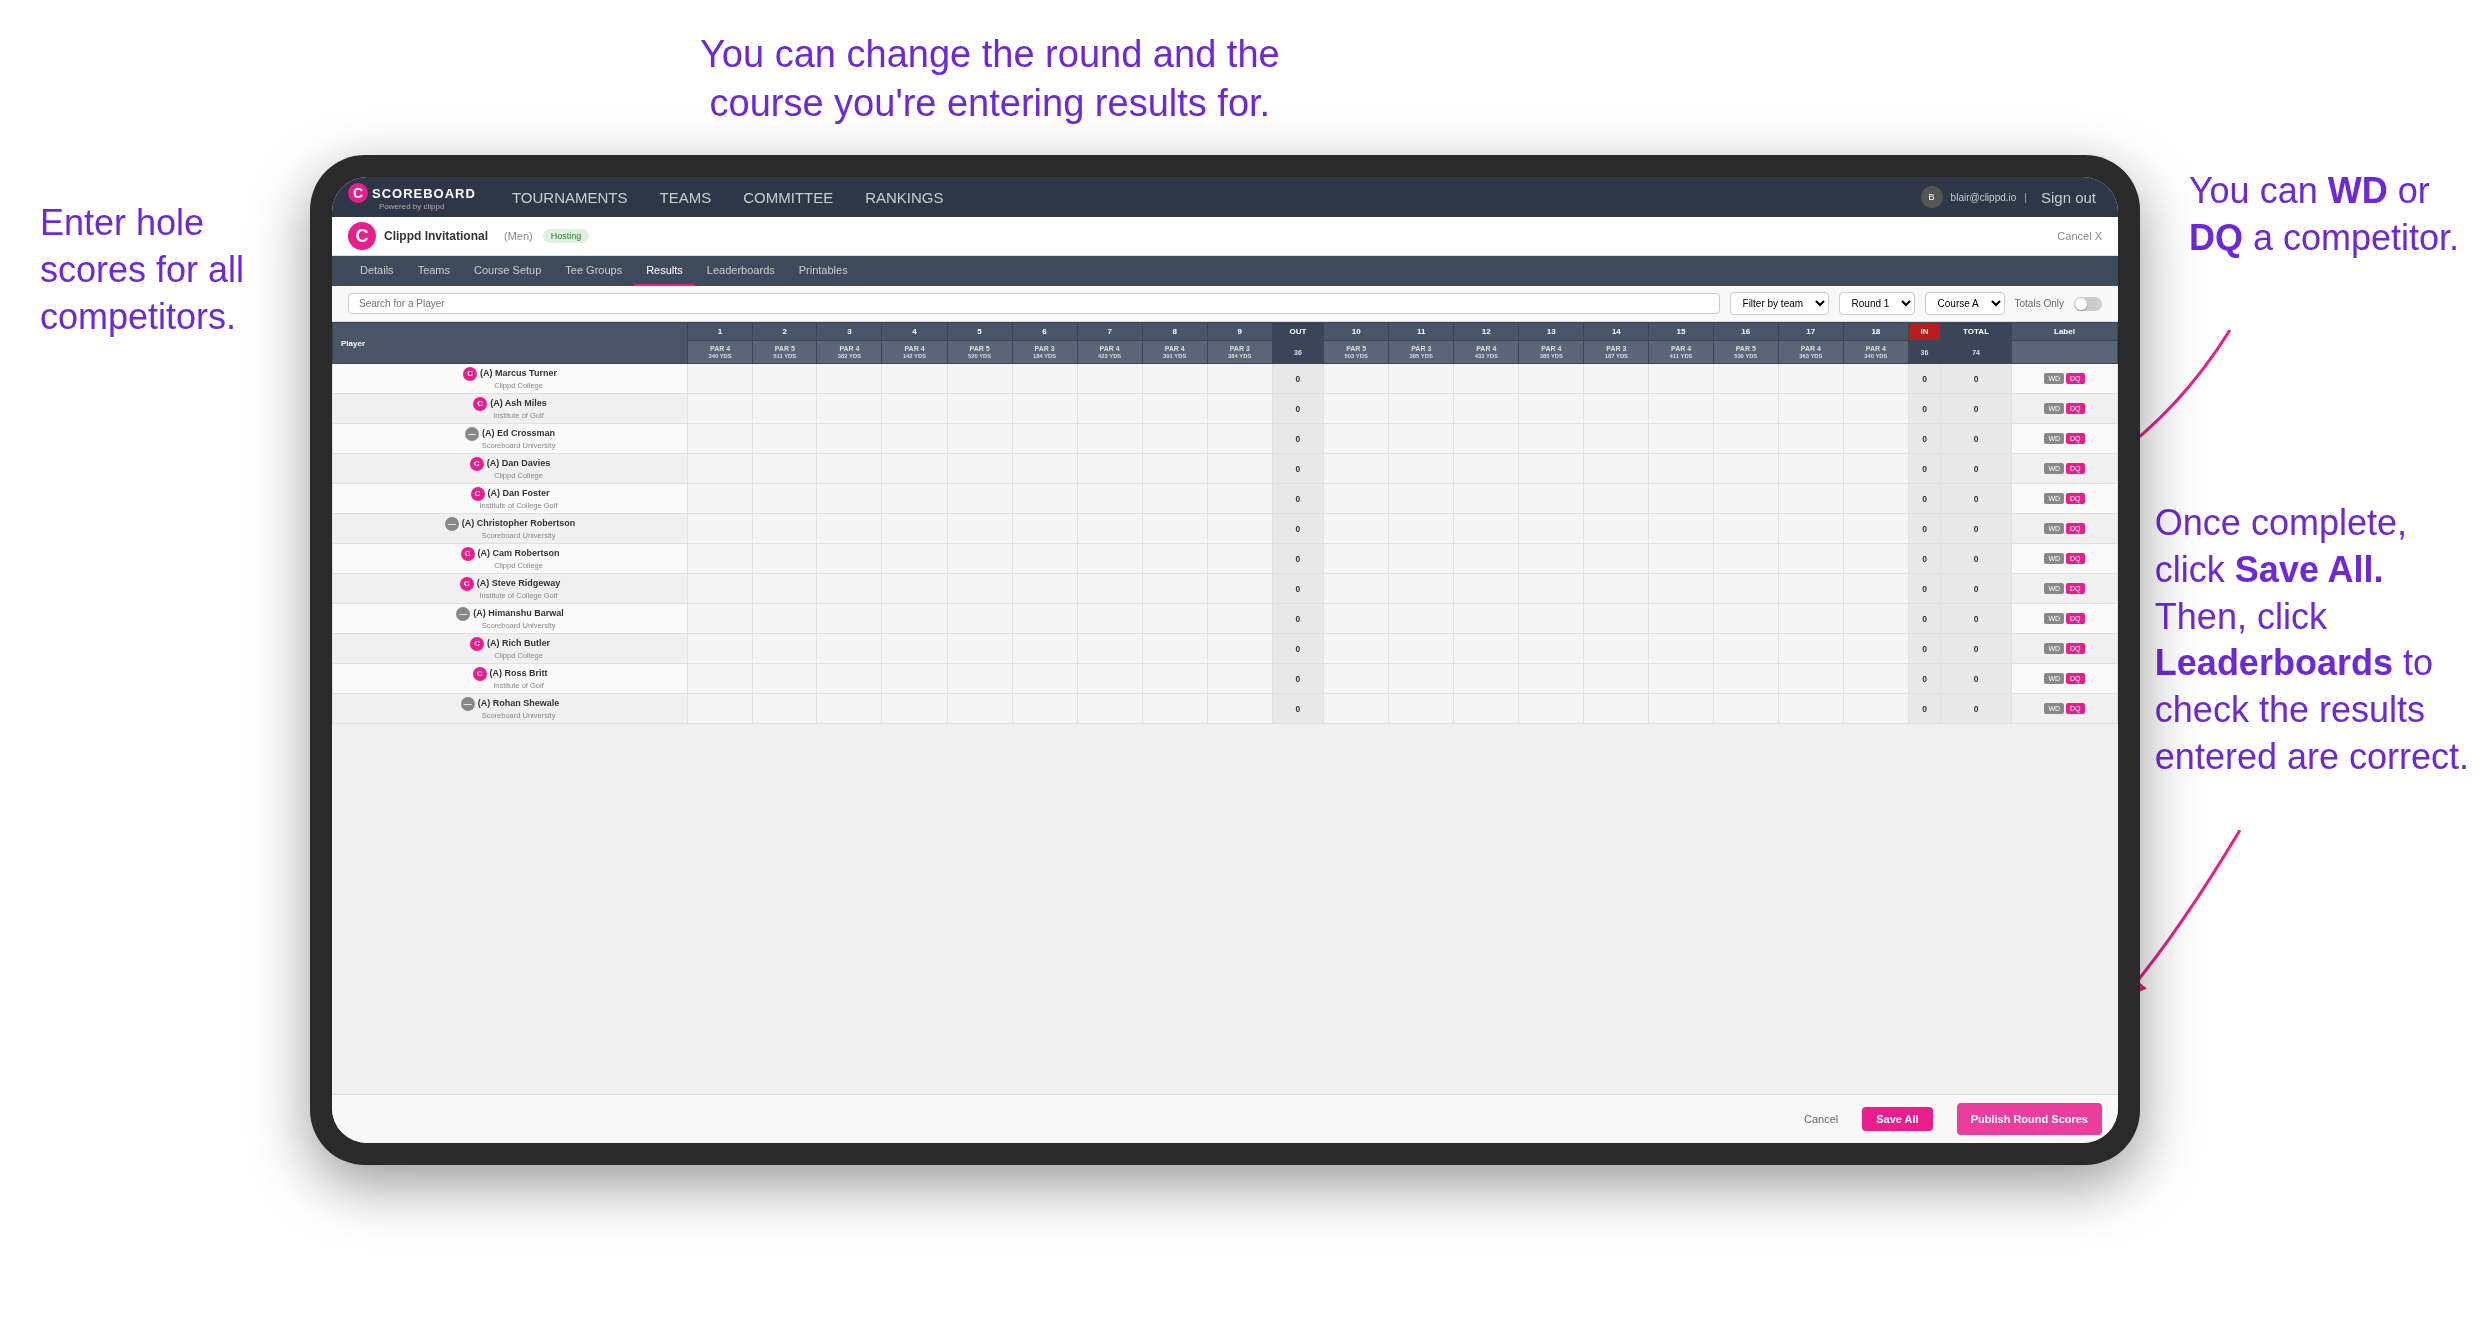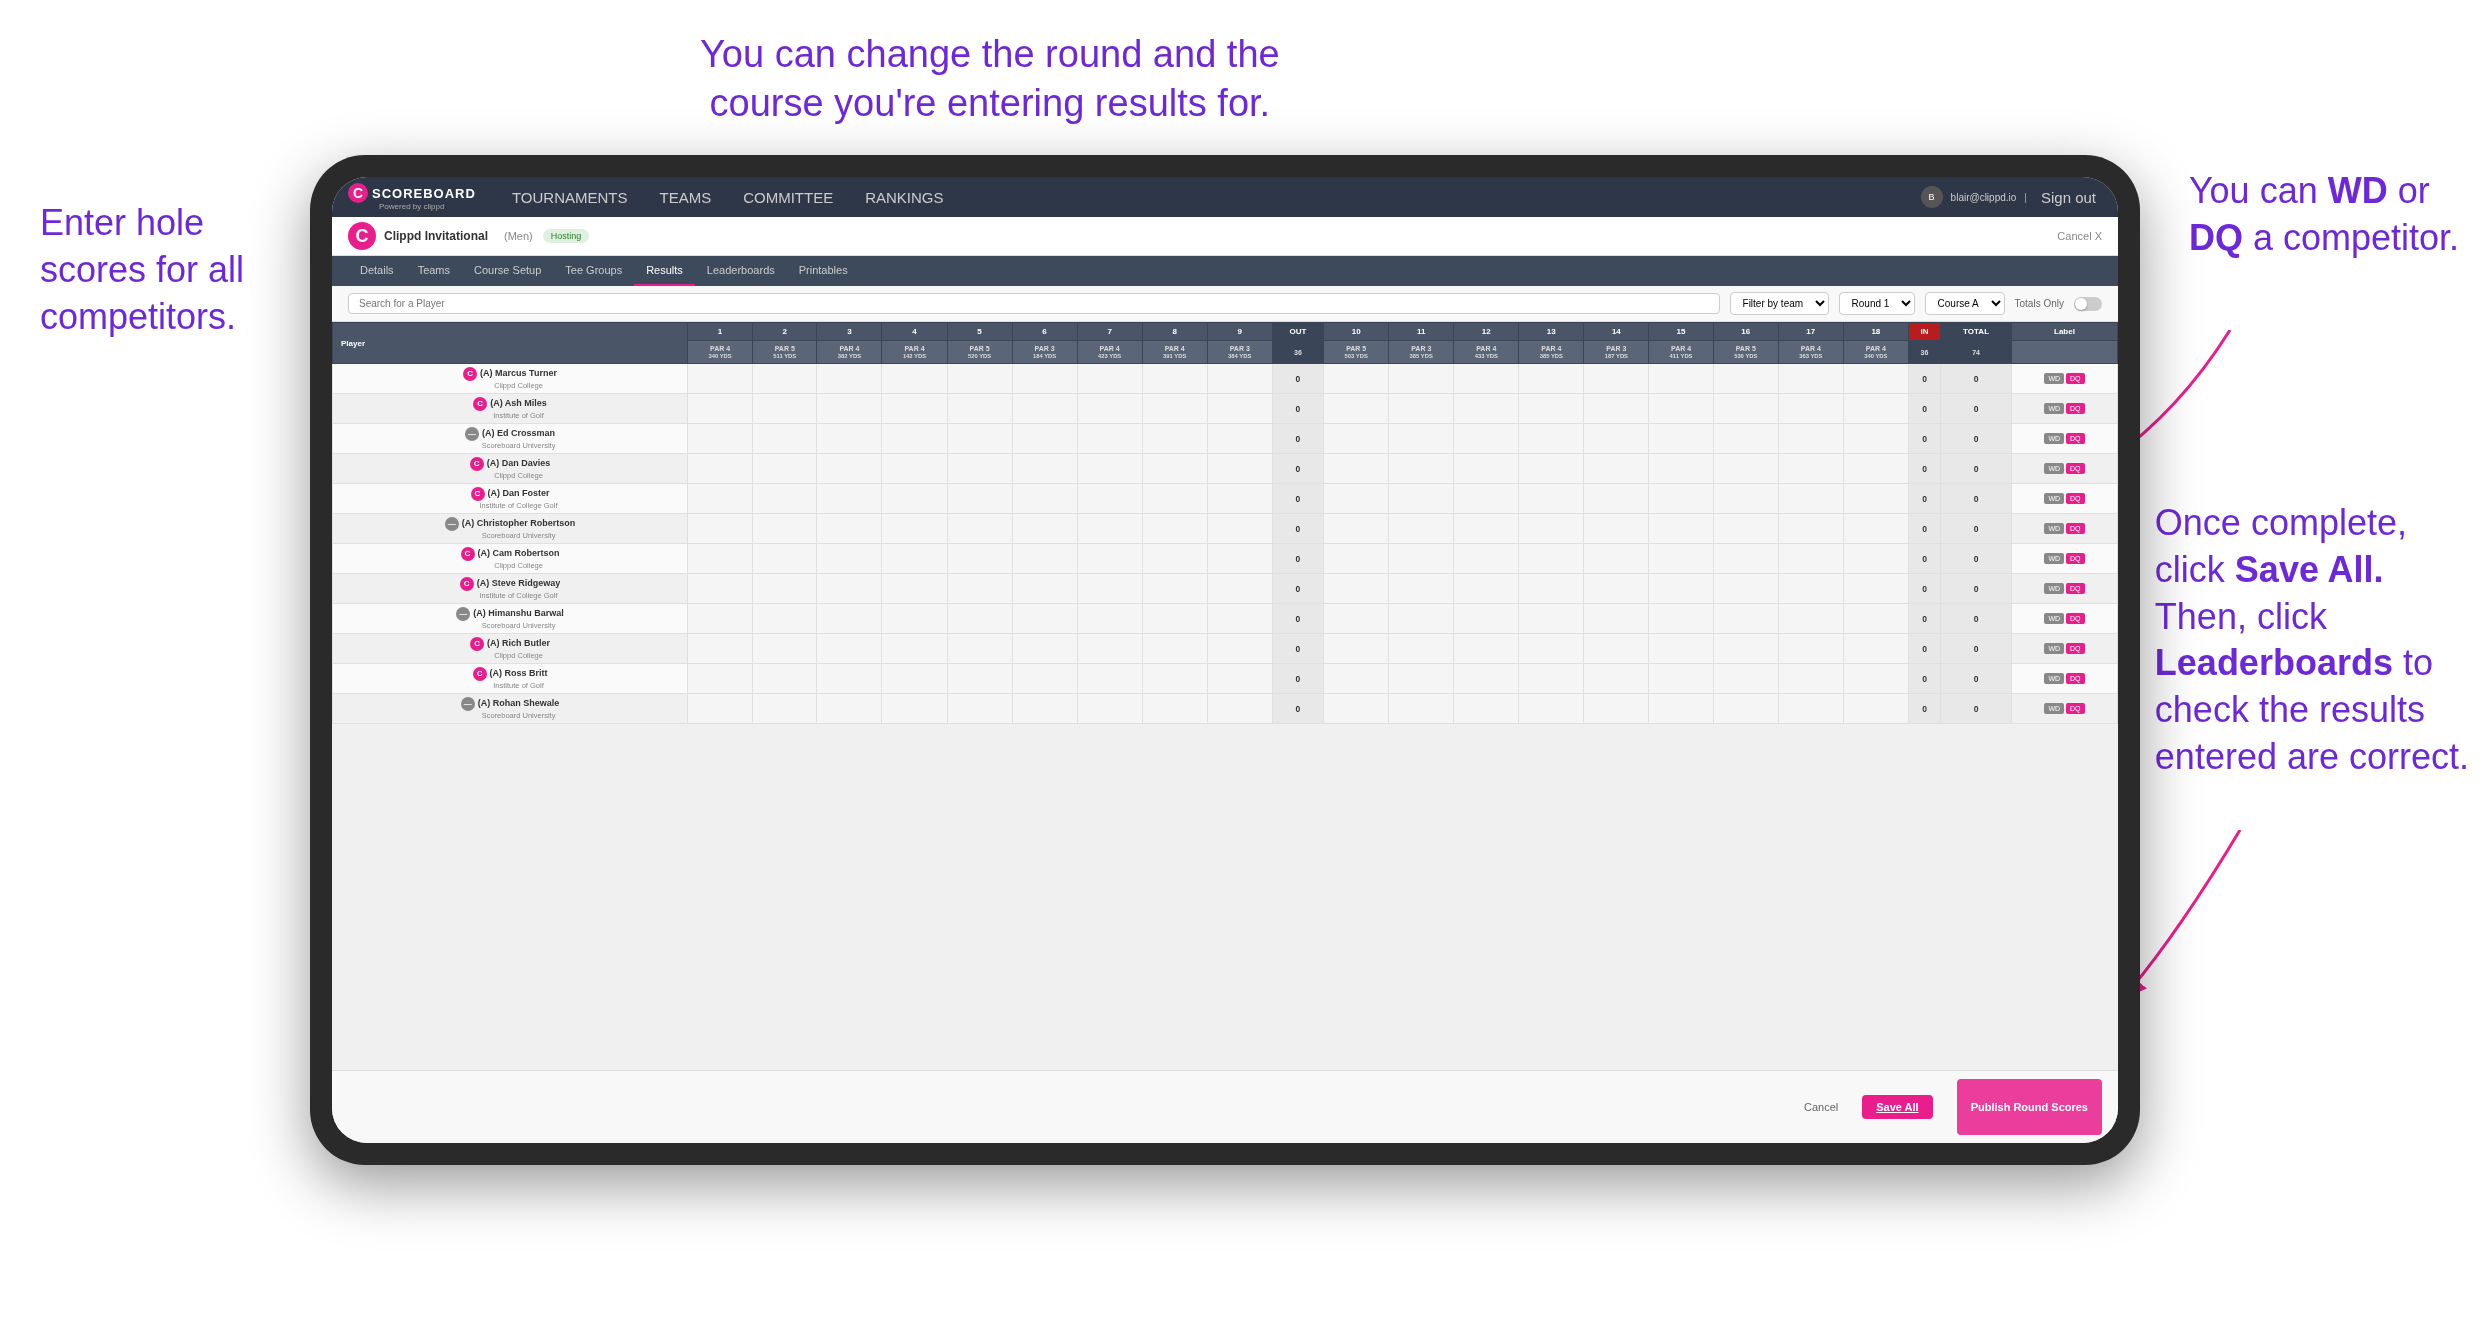--- a/index.html
+++ b/index.html
@@ -402,28 +402,27 @@
     }
     .btn-save {
       background: #e91e8c;
       color: white;
       border: none;
       border-radius: 4px;
       padding: 6px 14px;
       font-size: 11px;
       font-weight: 600;
       cursor: pointer;
-      text-decoration: underline;
     }
     .btn-publish {
       background: #e91e8c;
       color: white;
       border: none;
       border-radius: 4px;
-      padding: 22px 14px;
+      padding: 10px 14px;
       font-size: 11px;
       font-weight: 600;
       cursor: pointer;
       opacity: 0.85;
     }
 
     
     .arrow-svg {
       position: absolute;
       pointer-events: none;

